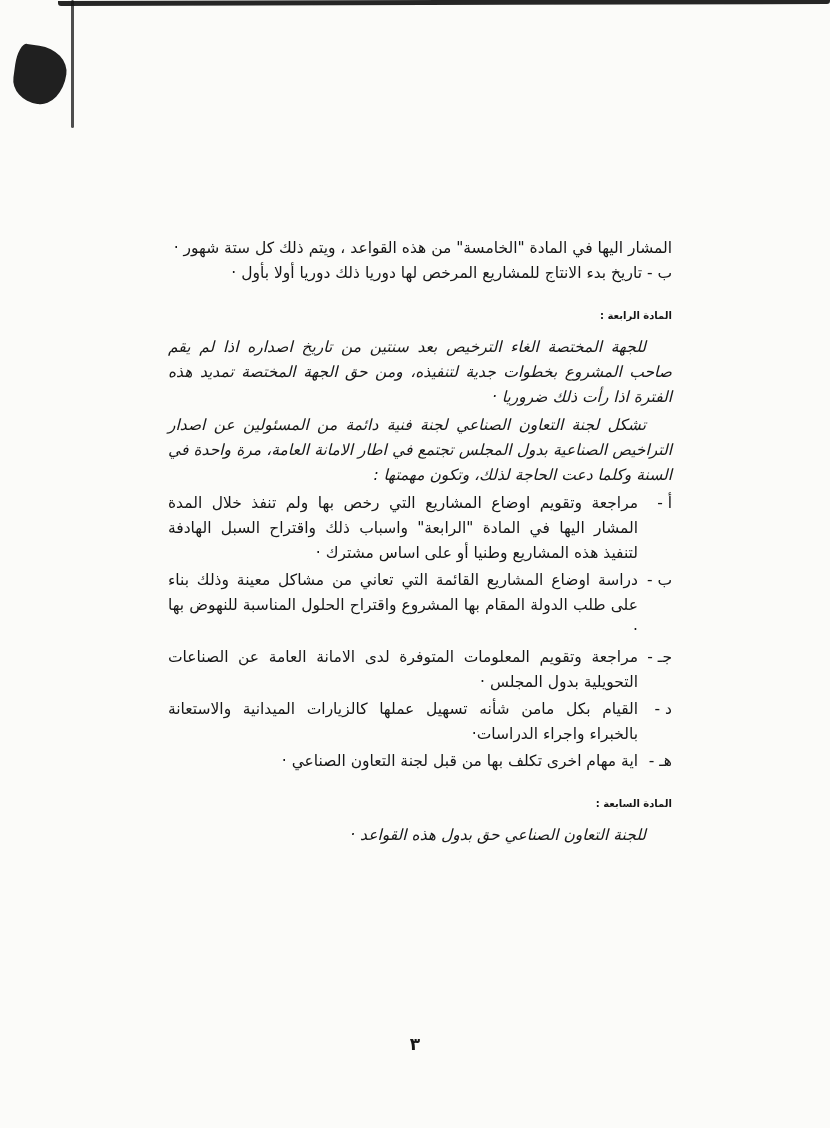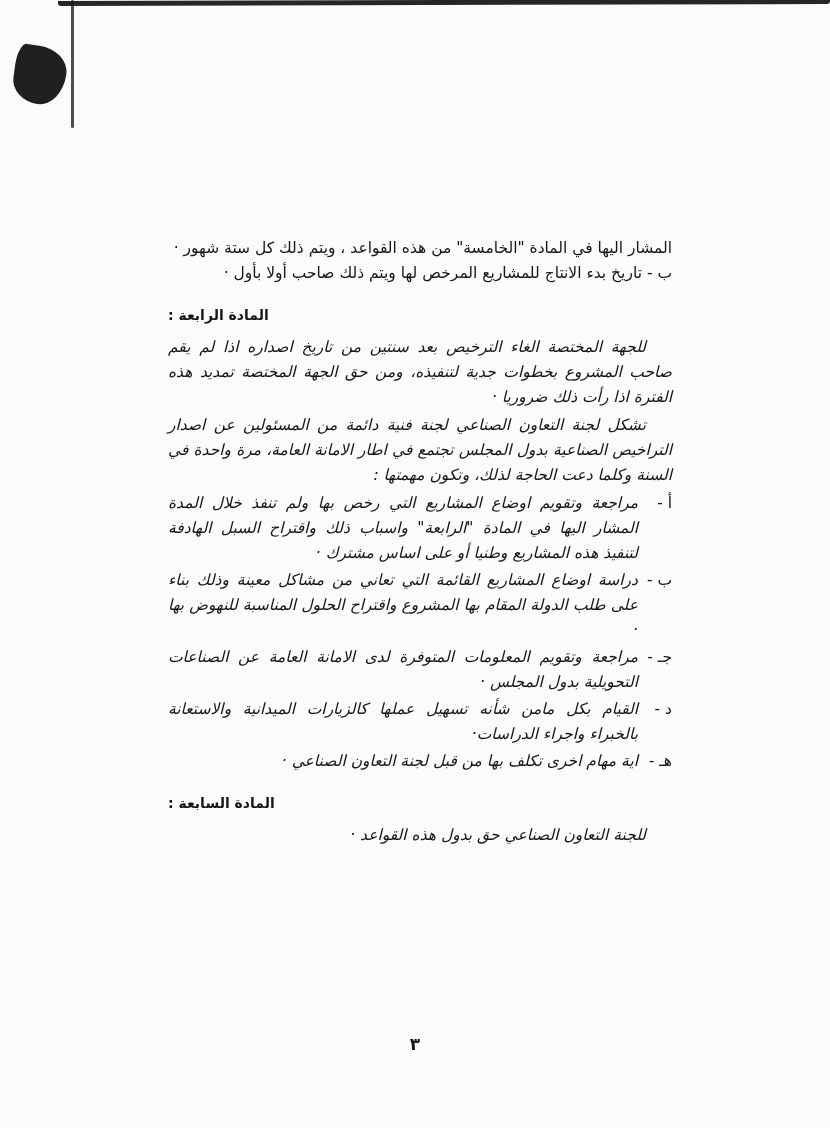--- a/index.html
+++ b/index.html
@@ -46,23 +46,23 @@
     font-size: 15.5px;
     line-height: 25px;
     text-align: justify;
   }
   .cont-line {
     margin: 0;
     text-align: right;
   }
   .heading {
     margin: 17px 0 7px 0;
-    font-size: 14px;
+    font-size: 10px;
     font-weight: 700;
-    text-align: left;
+    text-align: right;
   }
   .para {
     margin: 0 0 3px 0;
     text-indent: 26px;
     font-style: italic;
   }
   .list {
     margin: 0;
   }
   .list-item {
@@ -71,21 +71,20 @@
     margin: 0 0 2px 0;
   }
   .list-item .marker {
     flex: 0 0 34px;
     font-weight: 400;
     white-space: nowrap;
   }
   .list-item .item-text {
     flex: 1 1 auto;
     text-align: justify;
-    font-style: italic;
   }
   .page-number {
     position: absolute;
     top: 1034px;
     left: 0;
     width: 100%;
     text-align: center;
     font-size: 17px;
     font-weight: 700;
   }
@@ -95,21 +94,21 @@
 
 <div class="page">
 
   <div class="artifact artifact-top-line"></div>
   <div class="artifact artifact-corner-blob"></div>
   <div class="artifact artifact-left-line"></div>
 
   <div class="content">
 
     <p class="cont-line">المشار اليها في المادة "الخامسة" من هذه القواعد ، ويتم ذلك كل ستة شهور ·</p>
-    <p class="cont-line">ب - تاريخ بدء الانتاج للمشاريع المرخص لها ويتم ذلك صاحب أولا بأول ·</p>
+    <p class="cont-line">ب - تاريخ بدء الانتاج للمشاريع المرخص لها دوريا ذلك دوريا أولا بأول ·</p>
 
     <h3 class="heading">المادة الرابعة :</h3>
     <p class="para">للجهة المختصة الغاء الترخيص بعد سنتين من تاريخ اصداره اذا لم يقم صاحب المشروع بخطوات جدية لتنفيذه، ومن حق الجهة المختصة تمديد هذه الفترة اذا رأت ذلك ضروريا ·</p>
 
     <p class="para">تشكل لجنة التعاون الصناعي لجنة فنية دائمة من المسئولين عن اصدار التراخيص الصناعية بدول المجلس تجتمع في اطار الامانة العامة، مرة واحدة في السنة وكلما دعت الحاجة لذلك، وتكون مهمتها :</p>
 
     <div class="list">
 
       <div class="list-item">
         <span class="marker">أ -</span>

